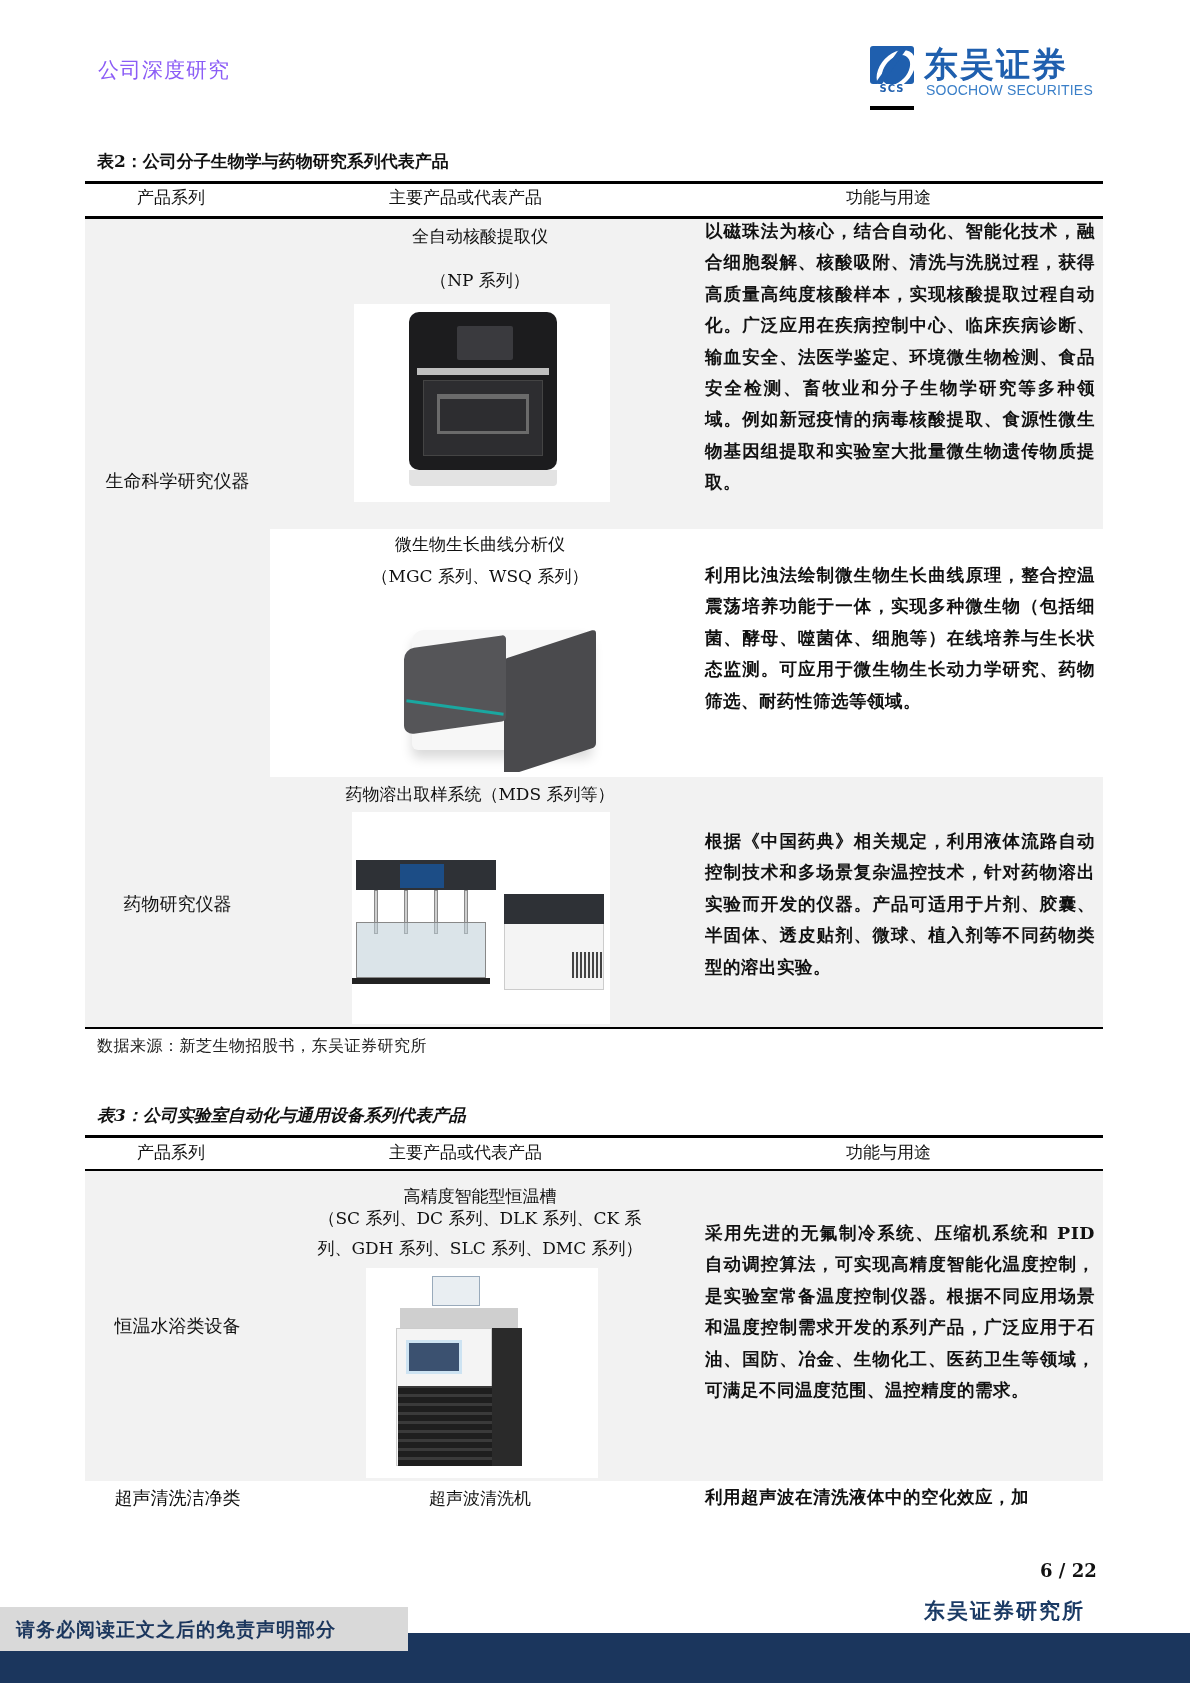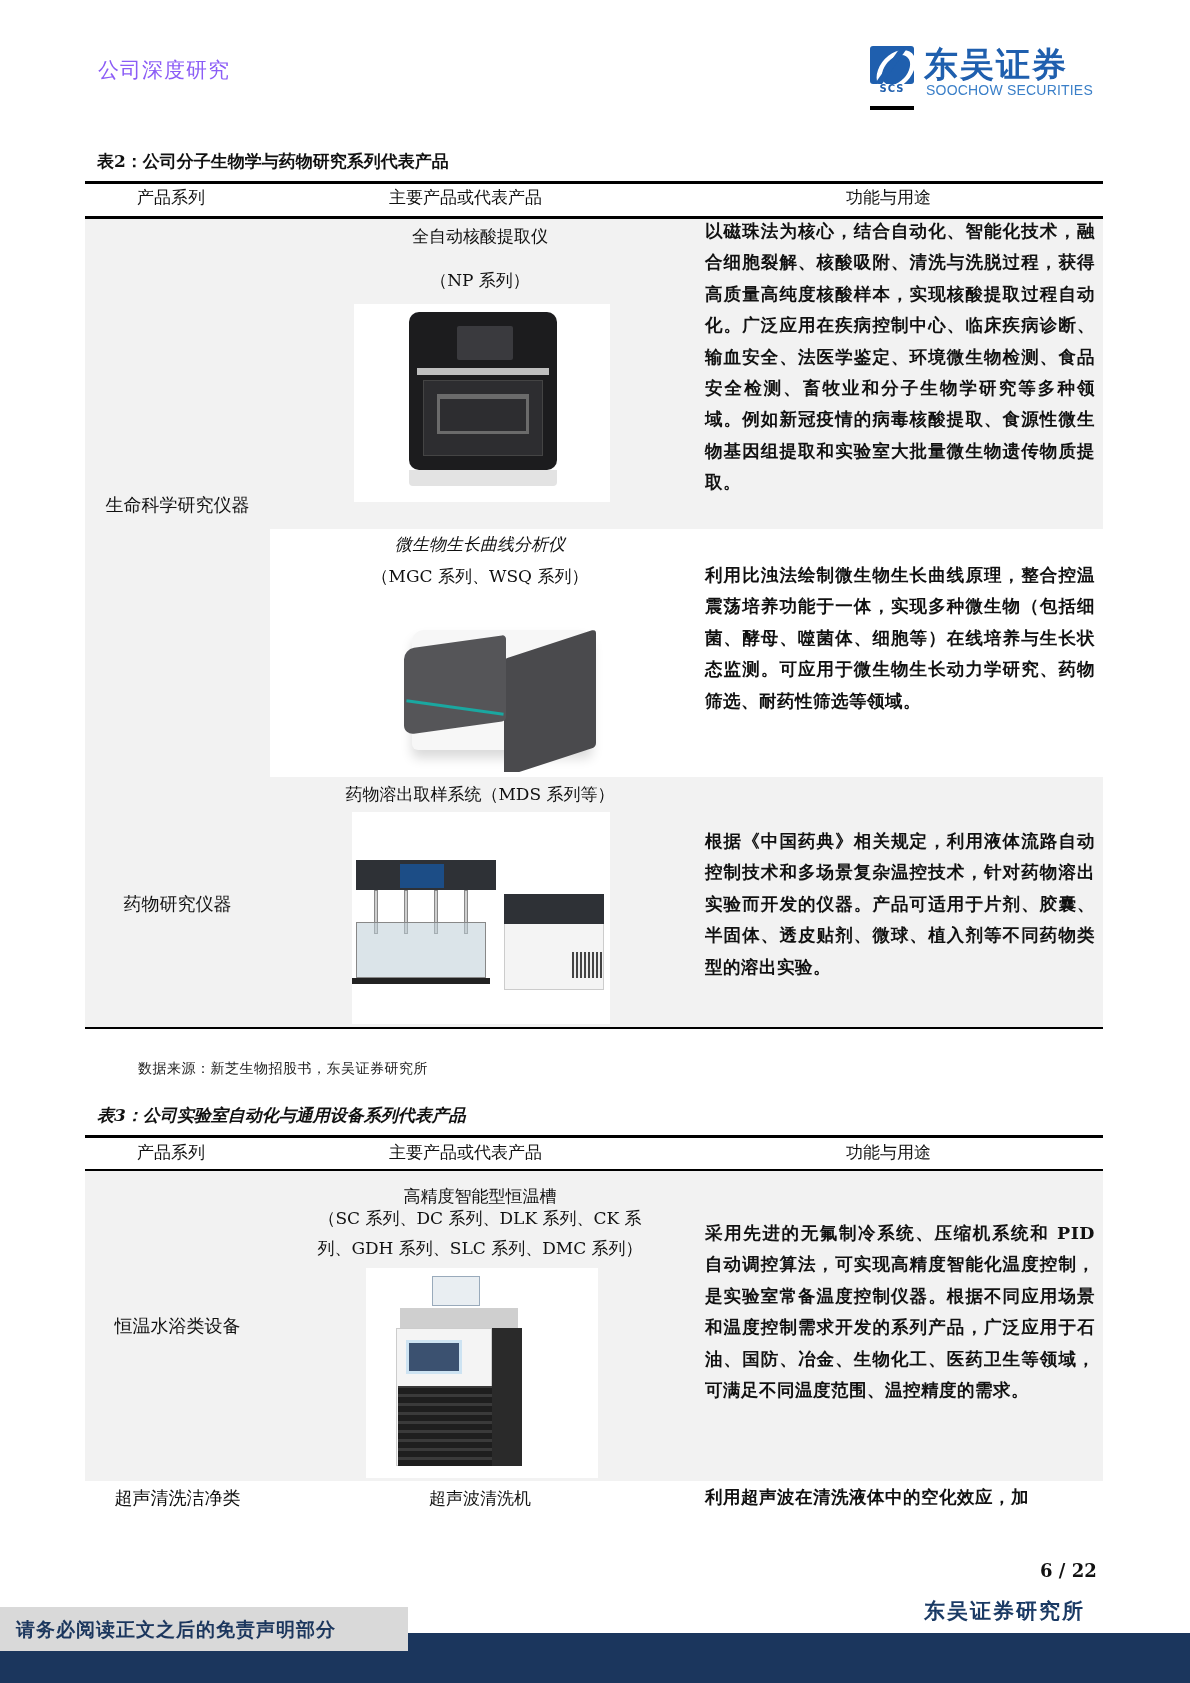--- a/index.html
+++ b/index.html
@@ -23,21 +23,21 @@
 
   .cell-bg { position: absolute; background: #f2f2f2; }
   .cell-white { position: absolute; background: #ffffff; }
 
   .series { position: absolute; font-size: 18px; line-height: 32px; text-align: center; color: #111; }
   .prod-name { position: absolute; font-size: 17px; line-height: 32px; text-align: center; color: #111; }
   .desc { position: absolute; left: 705px; width: 390px; font-size: 17.5px; line-height: 31.4px; color: #111; text-align: justify; letter-spacing: 0.5px; font-weight: bold; }
 
   .img-box { position: absolute; background: #ffffff; overflow: hidden; }
 
-  .source { position: absolute; left: 97px; top: 1060px; font-size: 14px; color: #222; letter-spacing: 0.5px; margin-left: 41px; }
+  .source { position: absolute; left: 97px; top: 1036px; font-size: 16px; color: #222; letter-spacing: 0.5px; }
 
   .page-num { position: absolute; left: 1040px; top: 1560px; font-weight: bold; font-size: 18px; color: #111; }
   .footer-org { position: absolute; left: 924px; top: 1597px; font-weight: bold; font-size: 21px; color: #1a3a64; letter-spacing: 2px; }
   .footer-band { position: absolute; left: 0; top: 1633px; width: 1190px; height: 50px; background: #1b365d; }
   .disclaimer-box { position: absolute; left: 0; top: 1607px; width: 408px; height: 44px; background: #d9d9d9; }
   .disclaimer { position: absolute; left: 16px; top: 10px; font-weight: bold; font-size: 19px; color: #1b365d; letter-spacing: 1px; }
 
   
   .np-dev { position: absolute; left: 55px; top: 8px; width: 148px; height: 158px; background: #1c1c1e; border-radius: 10px; }
   .np-screen { position: absolute; left: 48px; top: 14px; width: 56px; height: 34px; background: #3a3a3e; border-radius: 2px; }
@@ -85,35 +85,35 @@
 <div class="th" style="left:389px;top:186px;">主要产品或代表产品</div>
 <div class="th" style="left:846px;top:186px;">功能与用途</div>
 <div class="rule" style="top:216px;height:3px;"></div>
 
 <div class="cell-bg" style="left:85px;top:219px;width:1018px;height:310px;"></div>
 <div class="cell-bg" style="left:85px;top:529px;width:185px;height:248px;"></div>
 <div class="cell-white" style="left:270px;top:529px;width:420px;height:248px;"></div>
 <div class="cell-white" style="left:690px;top:529px;width:413px;height:248px;"></div>
 <div class="cell-bg" style="left:85px;top:777px;width:1018px;height:250px;"></div>
 
-<div class="series" style="left:95px;top:465px;width:165px;margin-top:24px;">生命科学研究仪器</div>
+<div class="series" style="left:95px;top:465px;width:165px;">生命科学研究仪器</div>
 
 <div class="prod-name" style="left:290px;top:220px;width:380px;">全自动核酸提取仪</div>
 <div class="prod-name" style="left:290px;top:264px;width:380px;">（NP 系列）</div>
 <div class="img-box" style="left:354px;top:304px;width:256px;height:198px;">
   <div class="np-dev"></div>
   <div class="np-screen" style="left:103px;top:22px;"></div>
   <div class="np-bar" style="left:63px;top:64px;"></div>
   <div class="np-window" style="left:69px;top:76px;"></div>
   <div class="np-frame" style="left:83px;top:90px;"></div>
   <div class="np-base"></div>
 </div>
 <div class="desc" style="top:216px;">以磁珠法为核心，结合自动化、智能化技术，融合细胞裂解、核酸吸附、清洗与洗脱过程，获得高质量高纯度核酸样本，实现核酸提取过程自动化。广泛应用在疾病控制中心、临床疾病诊断、输血安全、法医学鉴定、环境微生物检测、食品安全检测、畜牧业和分子生物学研究等多种领域。例如新冠疫情的病毒核酸提取、食源性微生物基因组提取和实验室大批量微生物遗传物质提取。</div>
 
-<div class="prod-name" style="left:290px;top:528px;width:380px;font-style:italic;">微生物生长曲线分析仪</div>
+<div class="prod-name" style="left:290px;top:528px;width:380px;">微生物生长曲线分析仪</div>
 <div class="prod-name" style="left:290px;top:560px;width:380px;">（MGC 系列、WSQ 系列）</div>
 <div class="img-box" style="left:352px;top:600px;width:258px;height:172px;">
   <div class="mgc-body"></div>
   <div class="mgc-side"></div>
   <div class="mgc-lid"></div>
   <div class="mgc-stripe"></div>
 </div>
 <div class="desc" style="top:560px;">利用比浊法绘制微生物生长曲线原理，整合控温震荡培养功能于一体，实现多种微生物（包括细菌、酵母、噬菌体、细胞等）在线培养与生长状态监测。可应用于微生物生长动力学研究、药物筛选、耐药性筛选等领域。</div>
 
 <div class="series" style="left:95px;top:888px;width:165px;">药物研究仪器</div>

